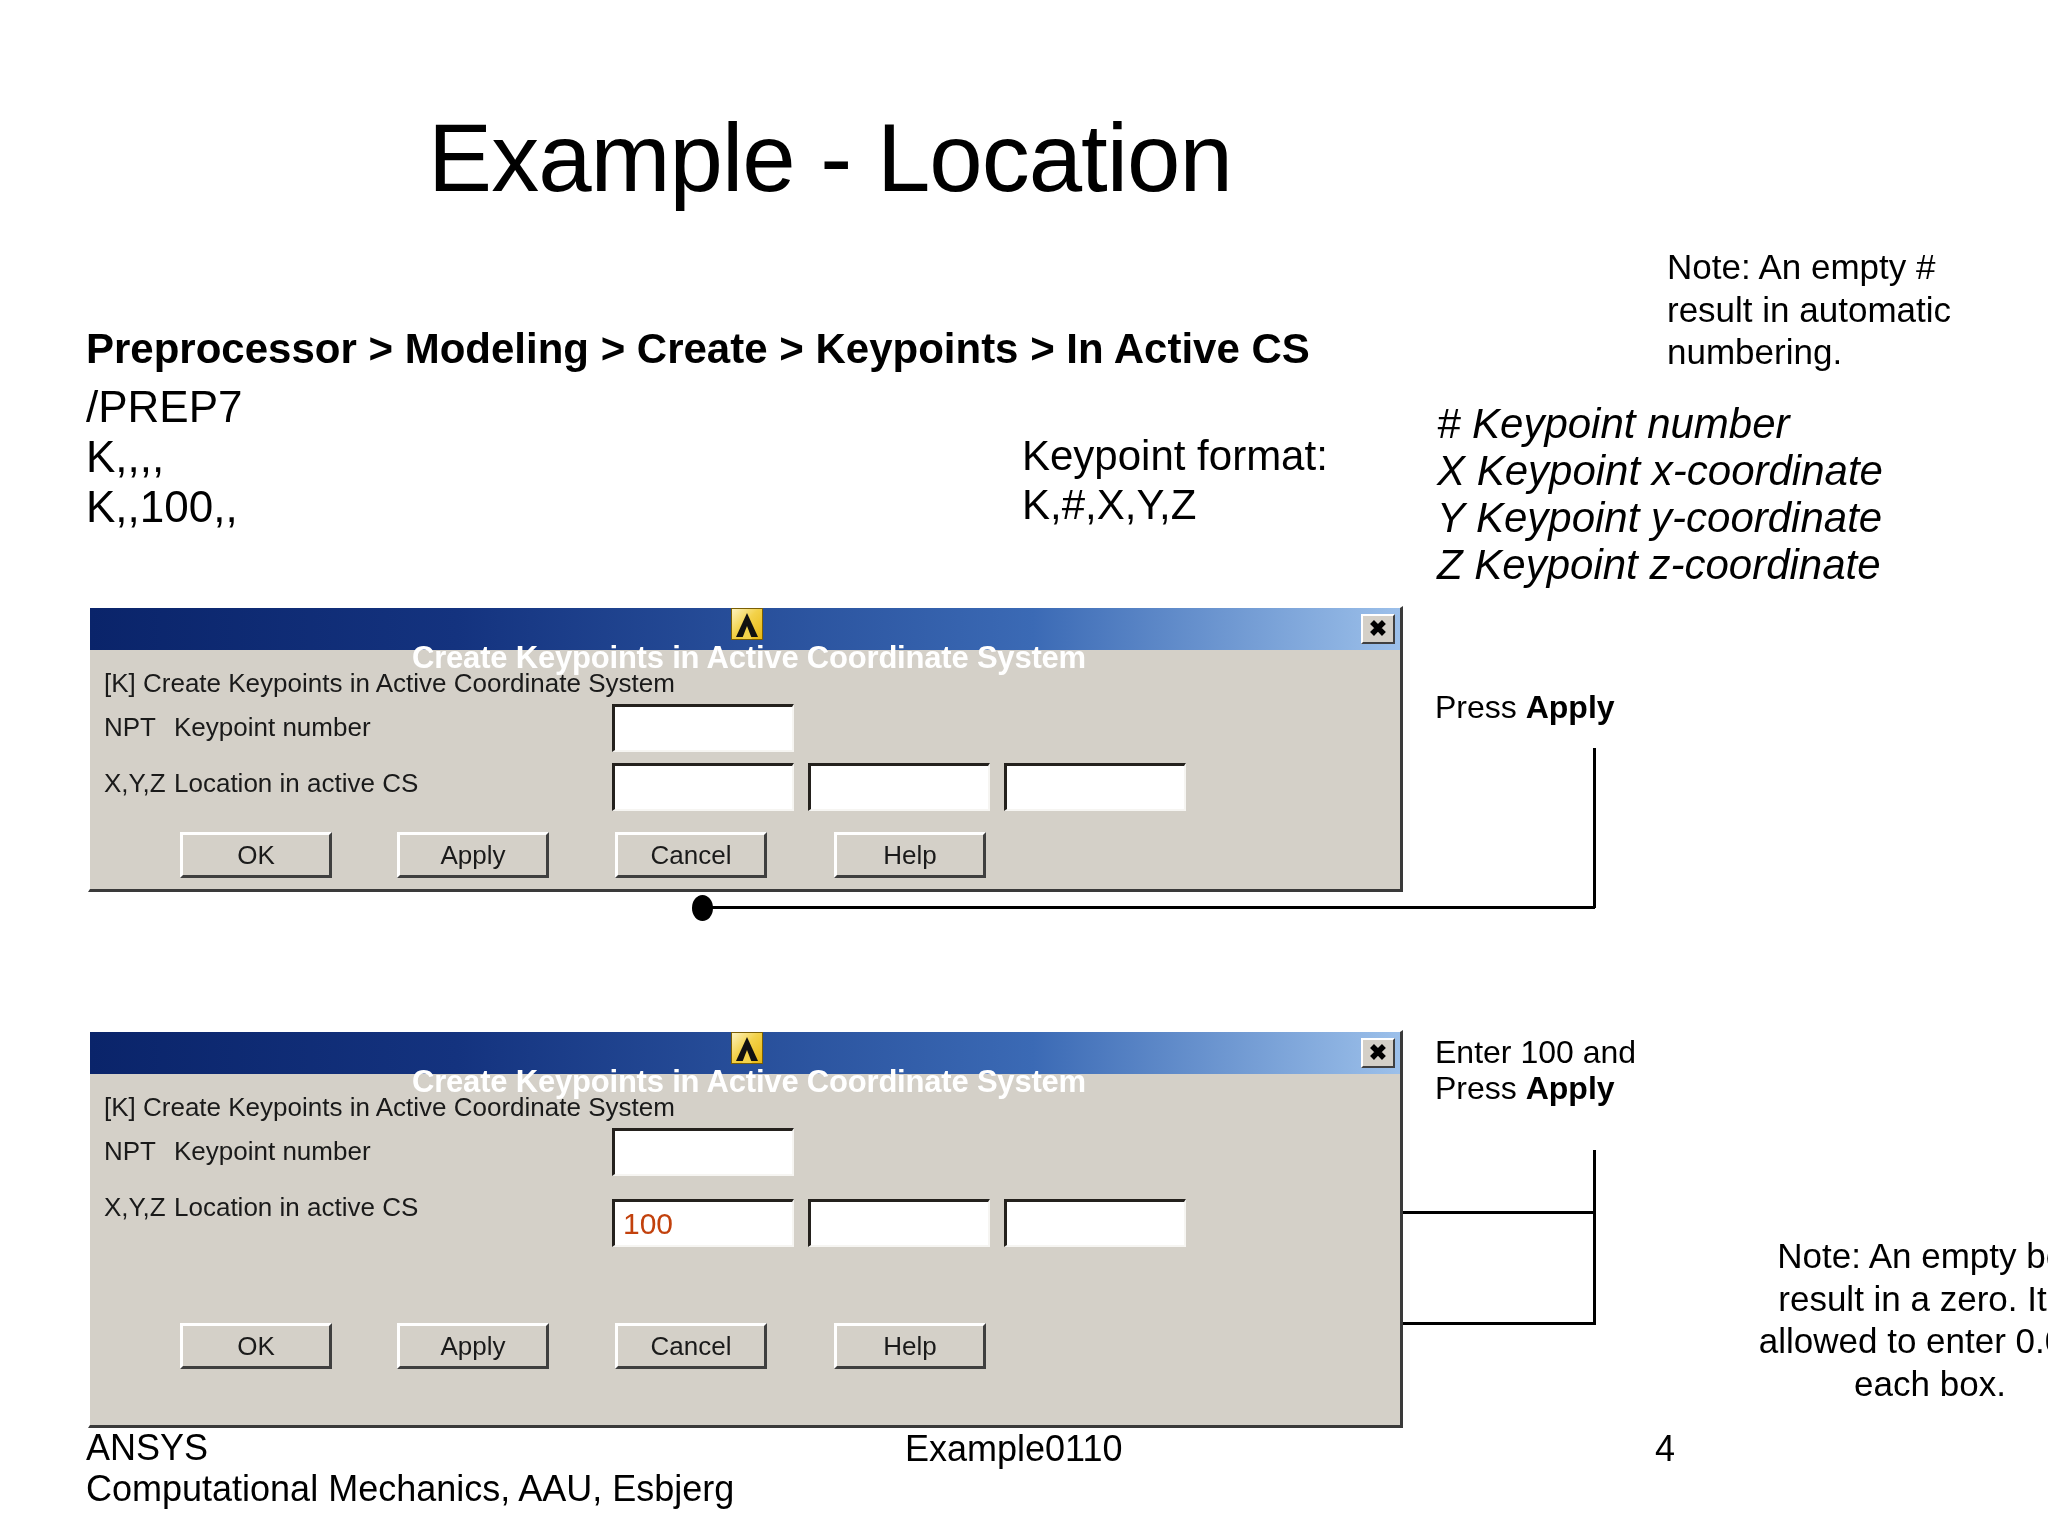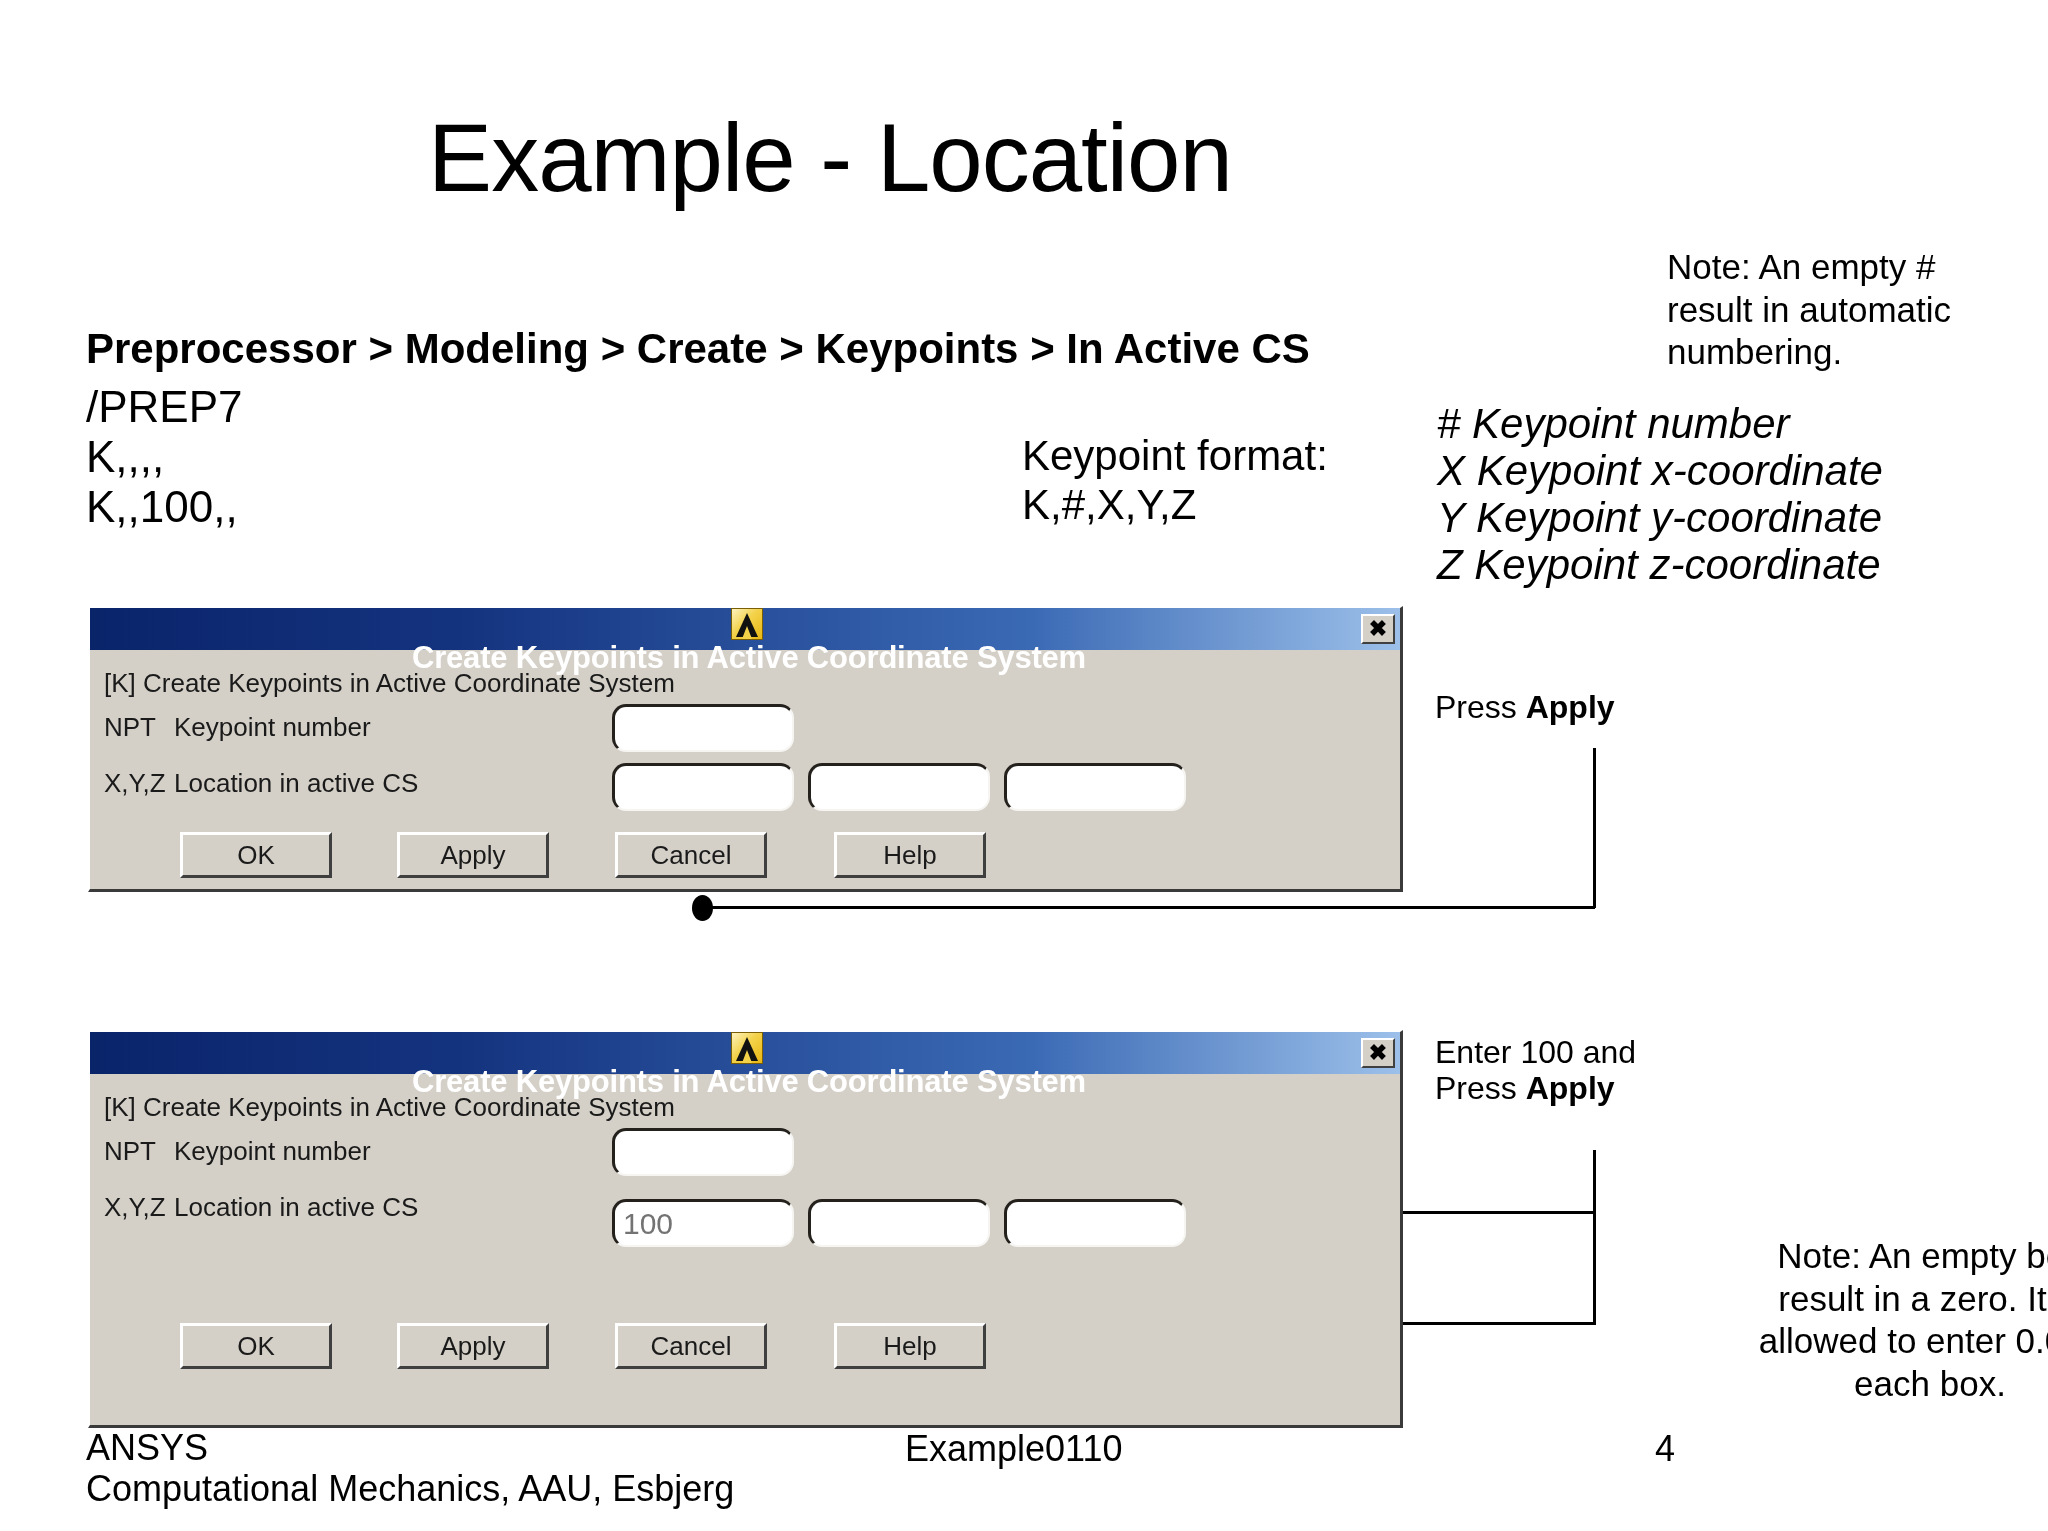--- a/index.html
+++ b/index.html
@@ -164,22 +164,21 @@
     position: absolute;
     background: #ffffff;
     border-top: 3px solid #24211d;
     border-left: 3px solid #24211d;
     border-right: 2px solid #f6f5f2;
     border-bottom: 2px solid #f6f5f2;
     display: flex;
     align-items: center;
     padding-left: 8px;
     font-size: 30px;
-    color: #737373;
-    border-radius: 14px;
+    color: #c2410c;
   }
   .btn {
     position: absolute;
     background: #d4d0c8;
     border-top: 3px solid #ffffff;
     border-left: 3px solid #ffffff;
     border-right: 3px solid #3f3f3f;
     border-bottom: 3px solid #3f3f3f;
     display: flex;
     align-items: center;

